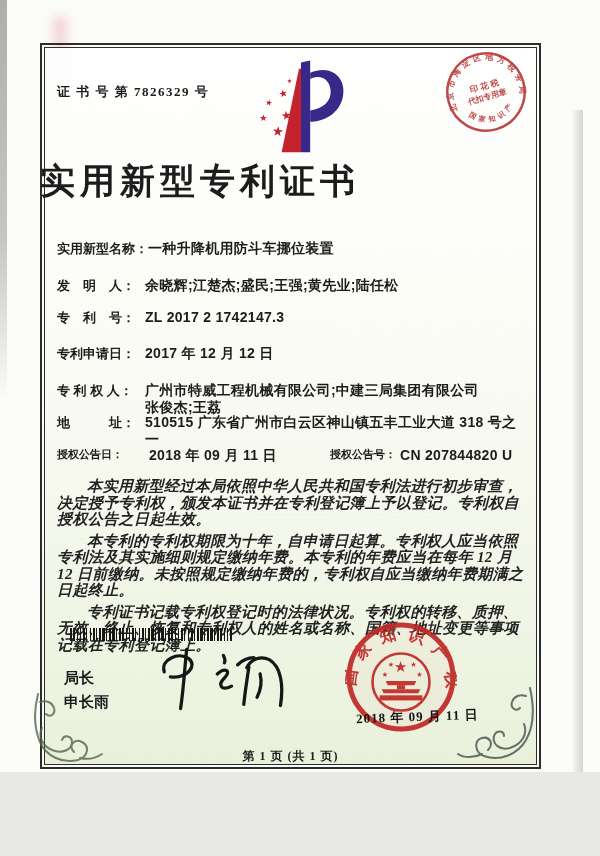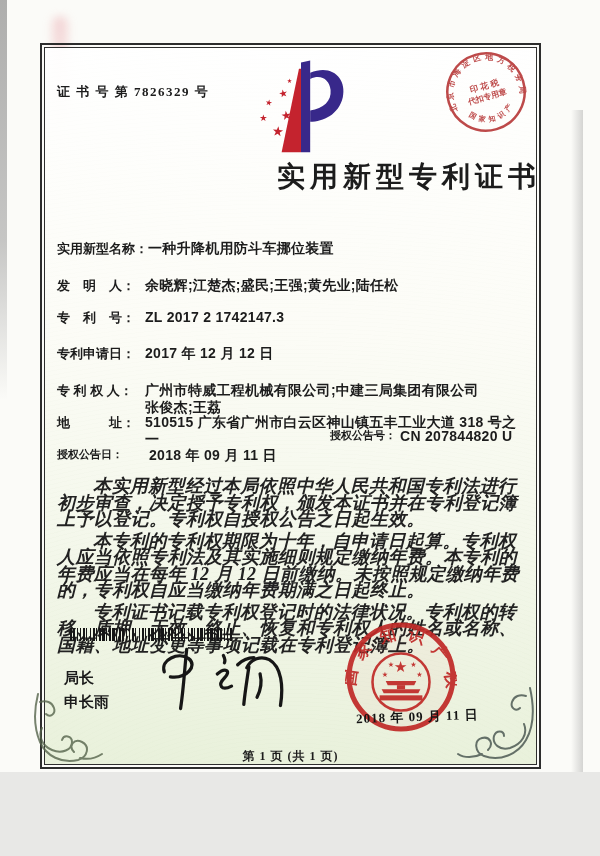--- a/index.html
+++ b/index.html
@@ -15,32 +15,32 @@
   .bottom-edge{position:absolute;left:0;top:805px;width:563px;height:3px;background:#4c4c4c;
     box-shadow:0 2px 3px rgba(0,0,0,.25);}
   
   .frame{position:absolute;left:40px;top:43px;width:501px;height:726px;border:2px solid #2d2d2d;box-sizing:border-box;}
   .frame-inner{position:absolute;left:2px;top:2px;right:2px;bottom:2px;border:1px solid #2d2d2d;
     background:
       linear-gradient(180deg,rgba(255,255,255,.95) 0%,rgba(252,252,246,.9) 40%,rgba(243,247,233,.85) 68%,rgba(231,240,216,.9) 100%),
       repeating-radial-gradient(ellipse 160% 70% at 50% 118%,rgba(146,172,130,.16) 0 1.5px,rgba(255,255,255,0) 1.5px 6.5px);}
   .txt{position:absolute;white-space:nowrap;}
   .cert-no{left:57px;top:83px;font-family:"Liberation Serif",serif;font-weight:700;font-size:13px;letter-spacing:1.5px;}
-  .title{left:40px;top:158px;width:501px;text-align:right;font-family:"Liberation Serif",serif;
-    font-weight:700;font-size:28px;letter-spacing:5px;white-space:nowrap;}
+  .title{left:40px;top:158px;width:501px;text-align:left;font-family:"Liberation Serif",serif;
+    font-weight:700;font-size:35px;letter-spacing:5px;white-space:nowrap;}
   
   .row{position:absolute;left:57px;width:474px;display:flex;font-size:14px;font-weight:700;line-height:17px;}
   .lbl{flex:0 0 88px;font-size:13px;white-space:nowrap;}
   .valwrap{flex:1;}
   .val{letter-spacing:.3px;}
   .row2col{position:absolute;display:flex;font-size:14px;font-weight:700;}
   .row2col .lbl2{font-size:11px;margin-right:4px;white-space:nowrap;}
   
   .paras{position:absolute;left:57px;top:478px;width:470px;font-family:"Liberation Serif",serif;
-    font-style:italic;font-weight:600;font-size:18px;line-height:16.5px;color:#222;}
+    font-style:italic;font-weight:600;font-size:15px;line-height:16.5px;color:#222;}
   .paras p{margin:0 0 5px 0;text-indent:2em;letter-spacing:.4px;}
   
   .barcode{position:absolute;left:70px;top:628px;width:162px;height:13px;
     background-image:repeating-linear-gradient(90deg,#161616 0 1.6px,transparent 1.6px 3px,
       #161616 3px 5.4px,transparent 5.4px 6.6px,#161616 6.6px 7.6px,transparent 7.6px 9.8px);}
   
   .signer{position:absolute;left:64px;top:666px;font-size:15px;font-weight:600;line-height:24px;}
   .signature{position:absolute;left:150px;top:643px;}
   
   .tax-seal{position:absolute;left:444px;top:50px;transform:rotate(-16deg);opacity:.88;}
@@ -126,21 +126,21 @@
     <span class="lbl">地　　　址：</span>
     <span class="valwrap">
       <div class="val">510515 广东省广州市白云区神山镇五丰工业大道 318 号之</div>
       <div class="val">一</div>
     </span>
   </div>
   <div class="row2col" style="left:57px;top:447px;">
     <span class="lbl2" style="width:88px;display:inline-block;">授权公告日：</span>
     <span class="val">2018 年 09 月 11 日</span>
   </div>
-  <div class="row2col" style="left:330px;top:428px;text-align:right;">
+  <div class="row2col" style="left:330px;top:447px;text-align:right;">
     <span class="lbl2">授权公告号：</span>
     <span class="val">CN 207844820 U</span>
   </div>
 
   <div class="paras">
     <p>本实用新型经过本局依照中华人民共和国专利法进行初步审查，决定授予专利权，颁发本证书并在专利登记簿上予以登记。专利权自授权公告之日起生效。</p>
     <p>本专利的专利权期限为十年，自申请日起算。专利权人应当依照专利法及其实施细则规定缴纳年费。本专利的年费应当在每年 12 月 12 日前缴纳。未按照规定缴纳年费的，专利权自应当缴纳年费期满之日起终止。</p>
     <p>专利证书记载专利权登记时的法律状况。专利权的转移、质押、无效、终止、恢复和专利权人的姓名或名称、国籍、地址变更等事项记载在专利登记簿上。</p>
   </div>
 

